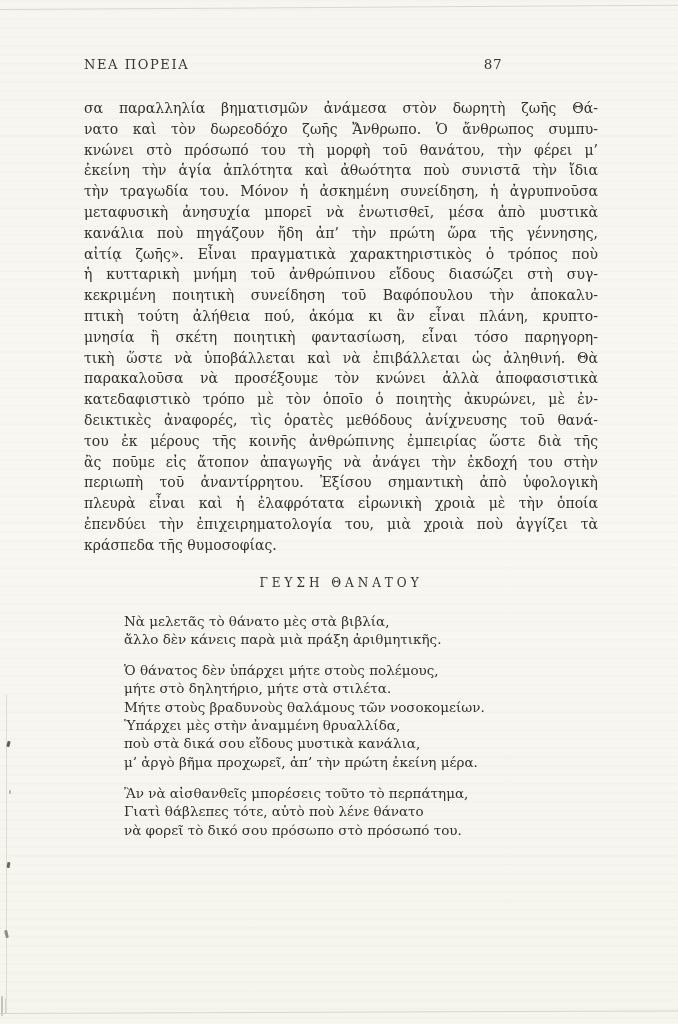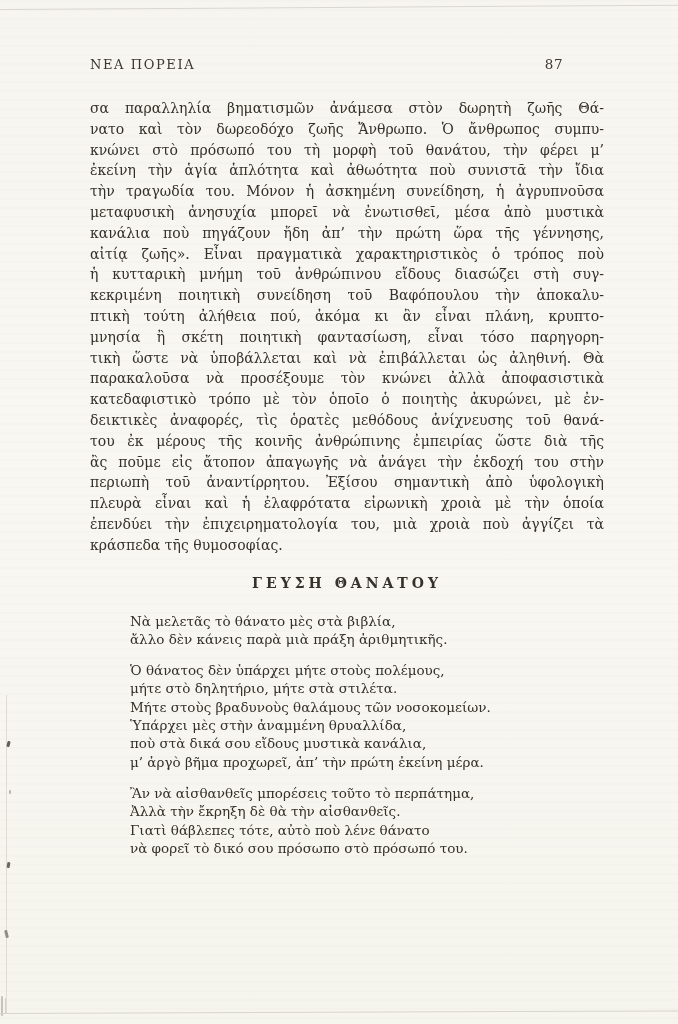--- a/index.html
+++ b/index.html
@@ -22,58 +22,58 @@
     content: "";
     position: absolute;
     inset: 0;
     background: repeating-linear-gradient(180deg,
       rgba(205,203,194,0.06) 0px, rgba(205,203,194,0.06) 2px,
       rgba(255,255,255,0) 2px, rgba(255,255,255,0) 9px);
     pointer-events: none;
   }
   .content {
     position: absolute;
-    left: 90px;
+    left: 84px;
     top: 56px;
     width: 514px;
   }
   .pagehead {
     display: flex;
     justify-content: space-between;
     align-items: baseline;
     height: 15px;
     font-size: 13px;
     color: #3b3831;
   }
   .journal {
     letter-spacing: 1.6px;
   }
   .pagenum {
-    margin-right: 41px;
+    margin-right: 96px;
     font-size: 13.5px;
     letter-spacing: 0.5px;
   }
   .prose {
     margin-top: 27px;
     font-size: 14px;
     line-height: 20.8px;
     color: #34312a;
   }
   .prose-line {
     text-align: justify;
     text-align-last: justify;
     white-space: normal;
   }
   .prose-line.last {
     text-align-last: left;
   }
   .poemtitle {
     margin: 19px 0 0 0;
-    font-size: 14px;
-    font-weight: 700;
+    font-size: 12px;
+    font-weight: 400;
     text-align: center;
     letter-spacing: 4px;
     line-height: 16px;
     color: #35322b;
   }
   .poem {
     margin-top: 21px;
     margin-left: 40px;
     font-size: 13.5px;
     line-height: 18.3px;
@@ -171,21 +171,20 @@
         <div class="stanza">
           <div class="poem-line">Ὁ θάνατος δὲν ὑπάρχει μήτε στοὺς πολέμους,</div>
           <div class="poem-line">μήτε στὸ δηλητήριο, μήτε στὰ στιλέτα.</div>
           <div class="poem-line">Μήτε στοὺς βραδυνοὺς θαλάμους τῶν νοσοκομείων.</div>
           <div class="poem-line">Ὑπάρχει μὲς στὴν ἀναμμένη θρυαλλίδα,</div>
           <div class="poem-line">ποὺ στὰ δικά σου εἴδους μυστικὰ κανάλια,</div>
           <div class="poem-line">μ’ ἀργὸ βῆμα προχωρεῖ, ἀπ’ τὴν πρώτη ἐκείνη μέρα.</div>
         </div>
         <div class="stanza">
           <div class="poem-line">Ἂν νὰ αἰσθανθεῖς μπορέσεις τοῦτο τὸ περπάτημα,</div>
-          <div class="poem-line">Ἀλλὰ τὴν ἔκρηξη δὲ θὰ τὴν αἰσθανθεῖς.</div>
           <div class="poem-line">Γιατὶ θάβλεπες τότε, αὐτὸ ποὺ λένε θάνατο</div>
           <div class="poem-line">νὰ φορεῖ τὸ δικό σου πρόσωπο στὸ πρόσωπό του.</div>
         </div>
       </div>
 
   </div>
 
   <div class="edge-left"></div>
   <div class="mark mark-1"></div>
   <div class="mark mark-2"></div>

